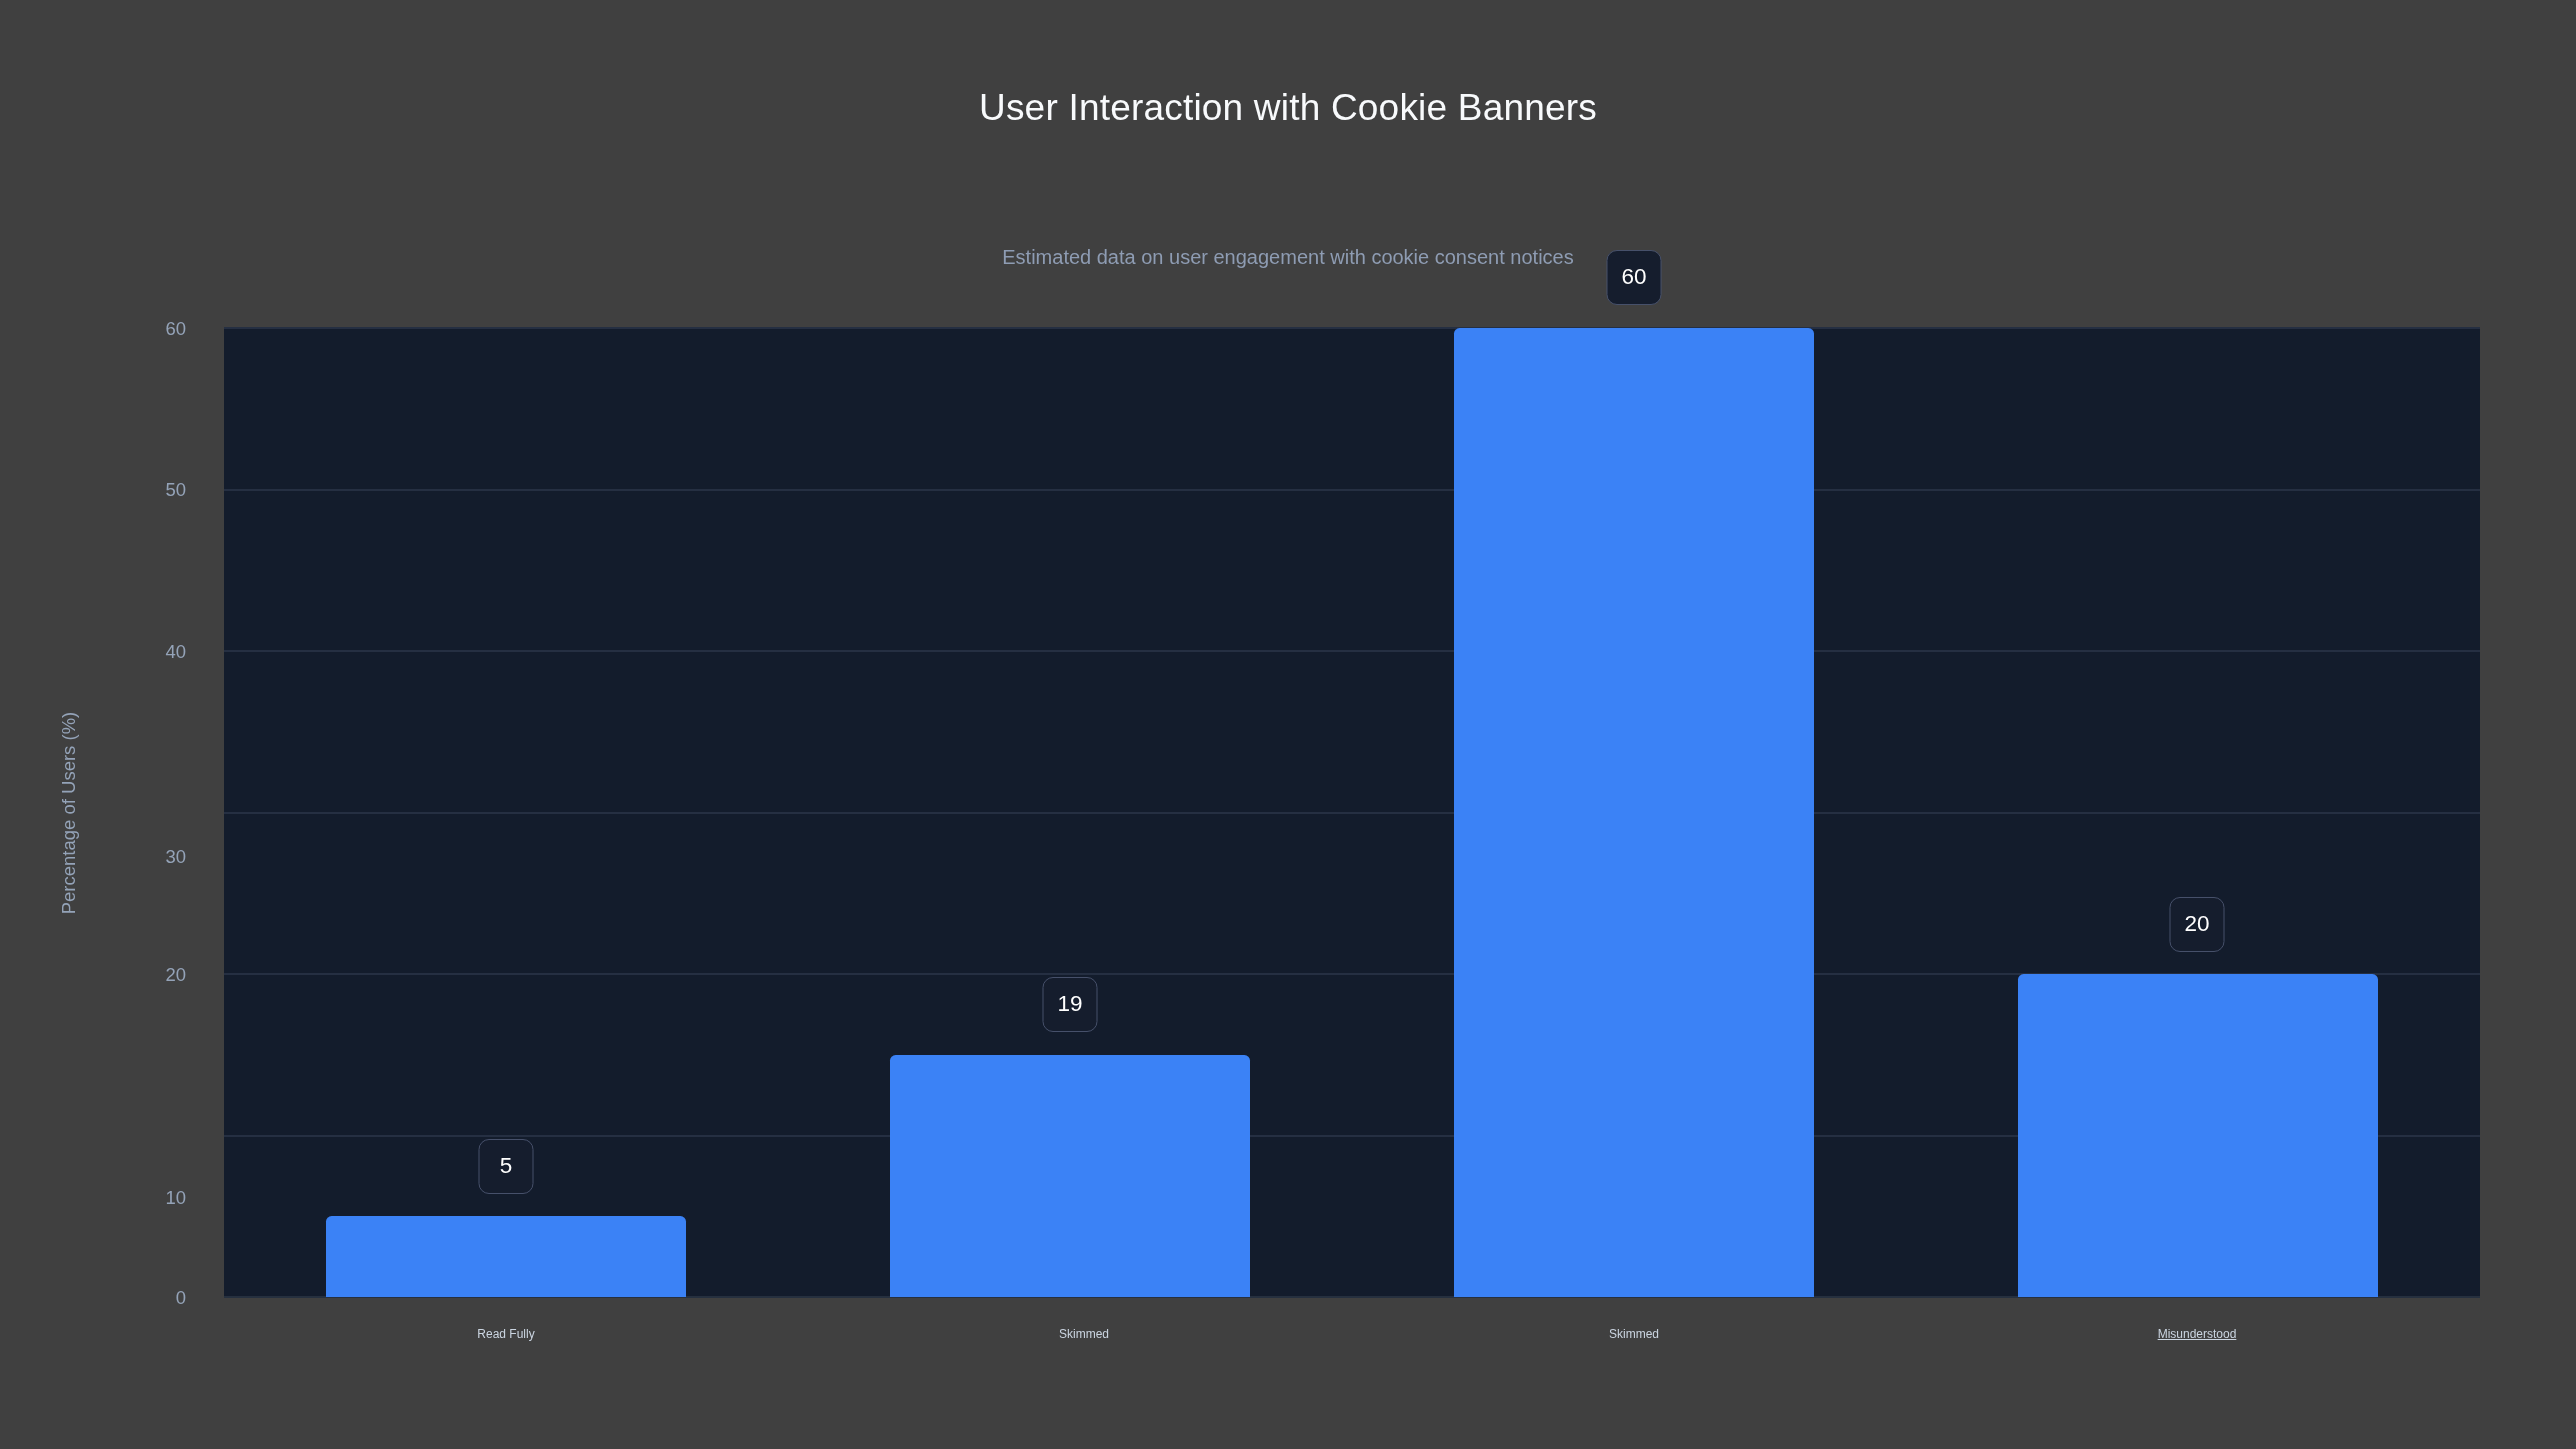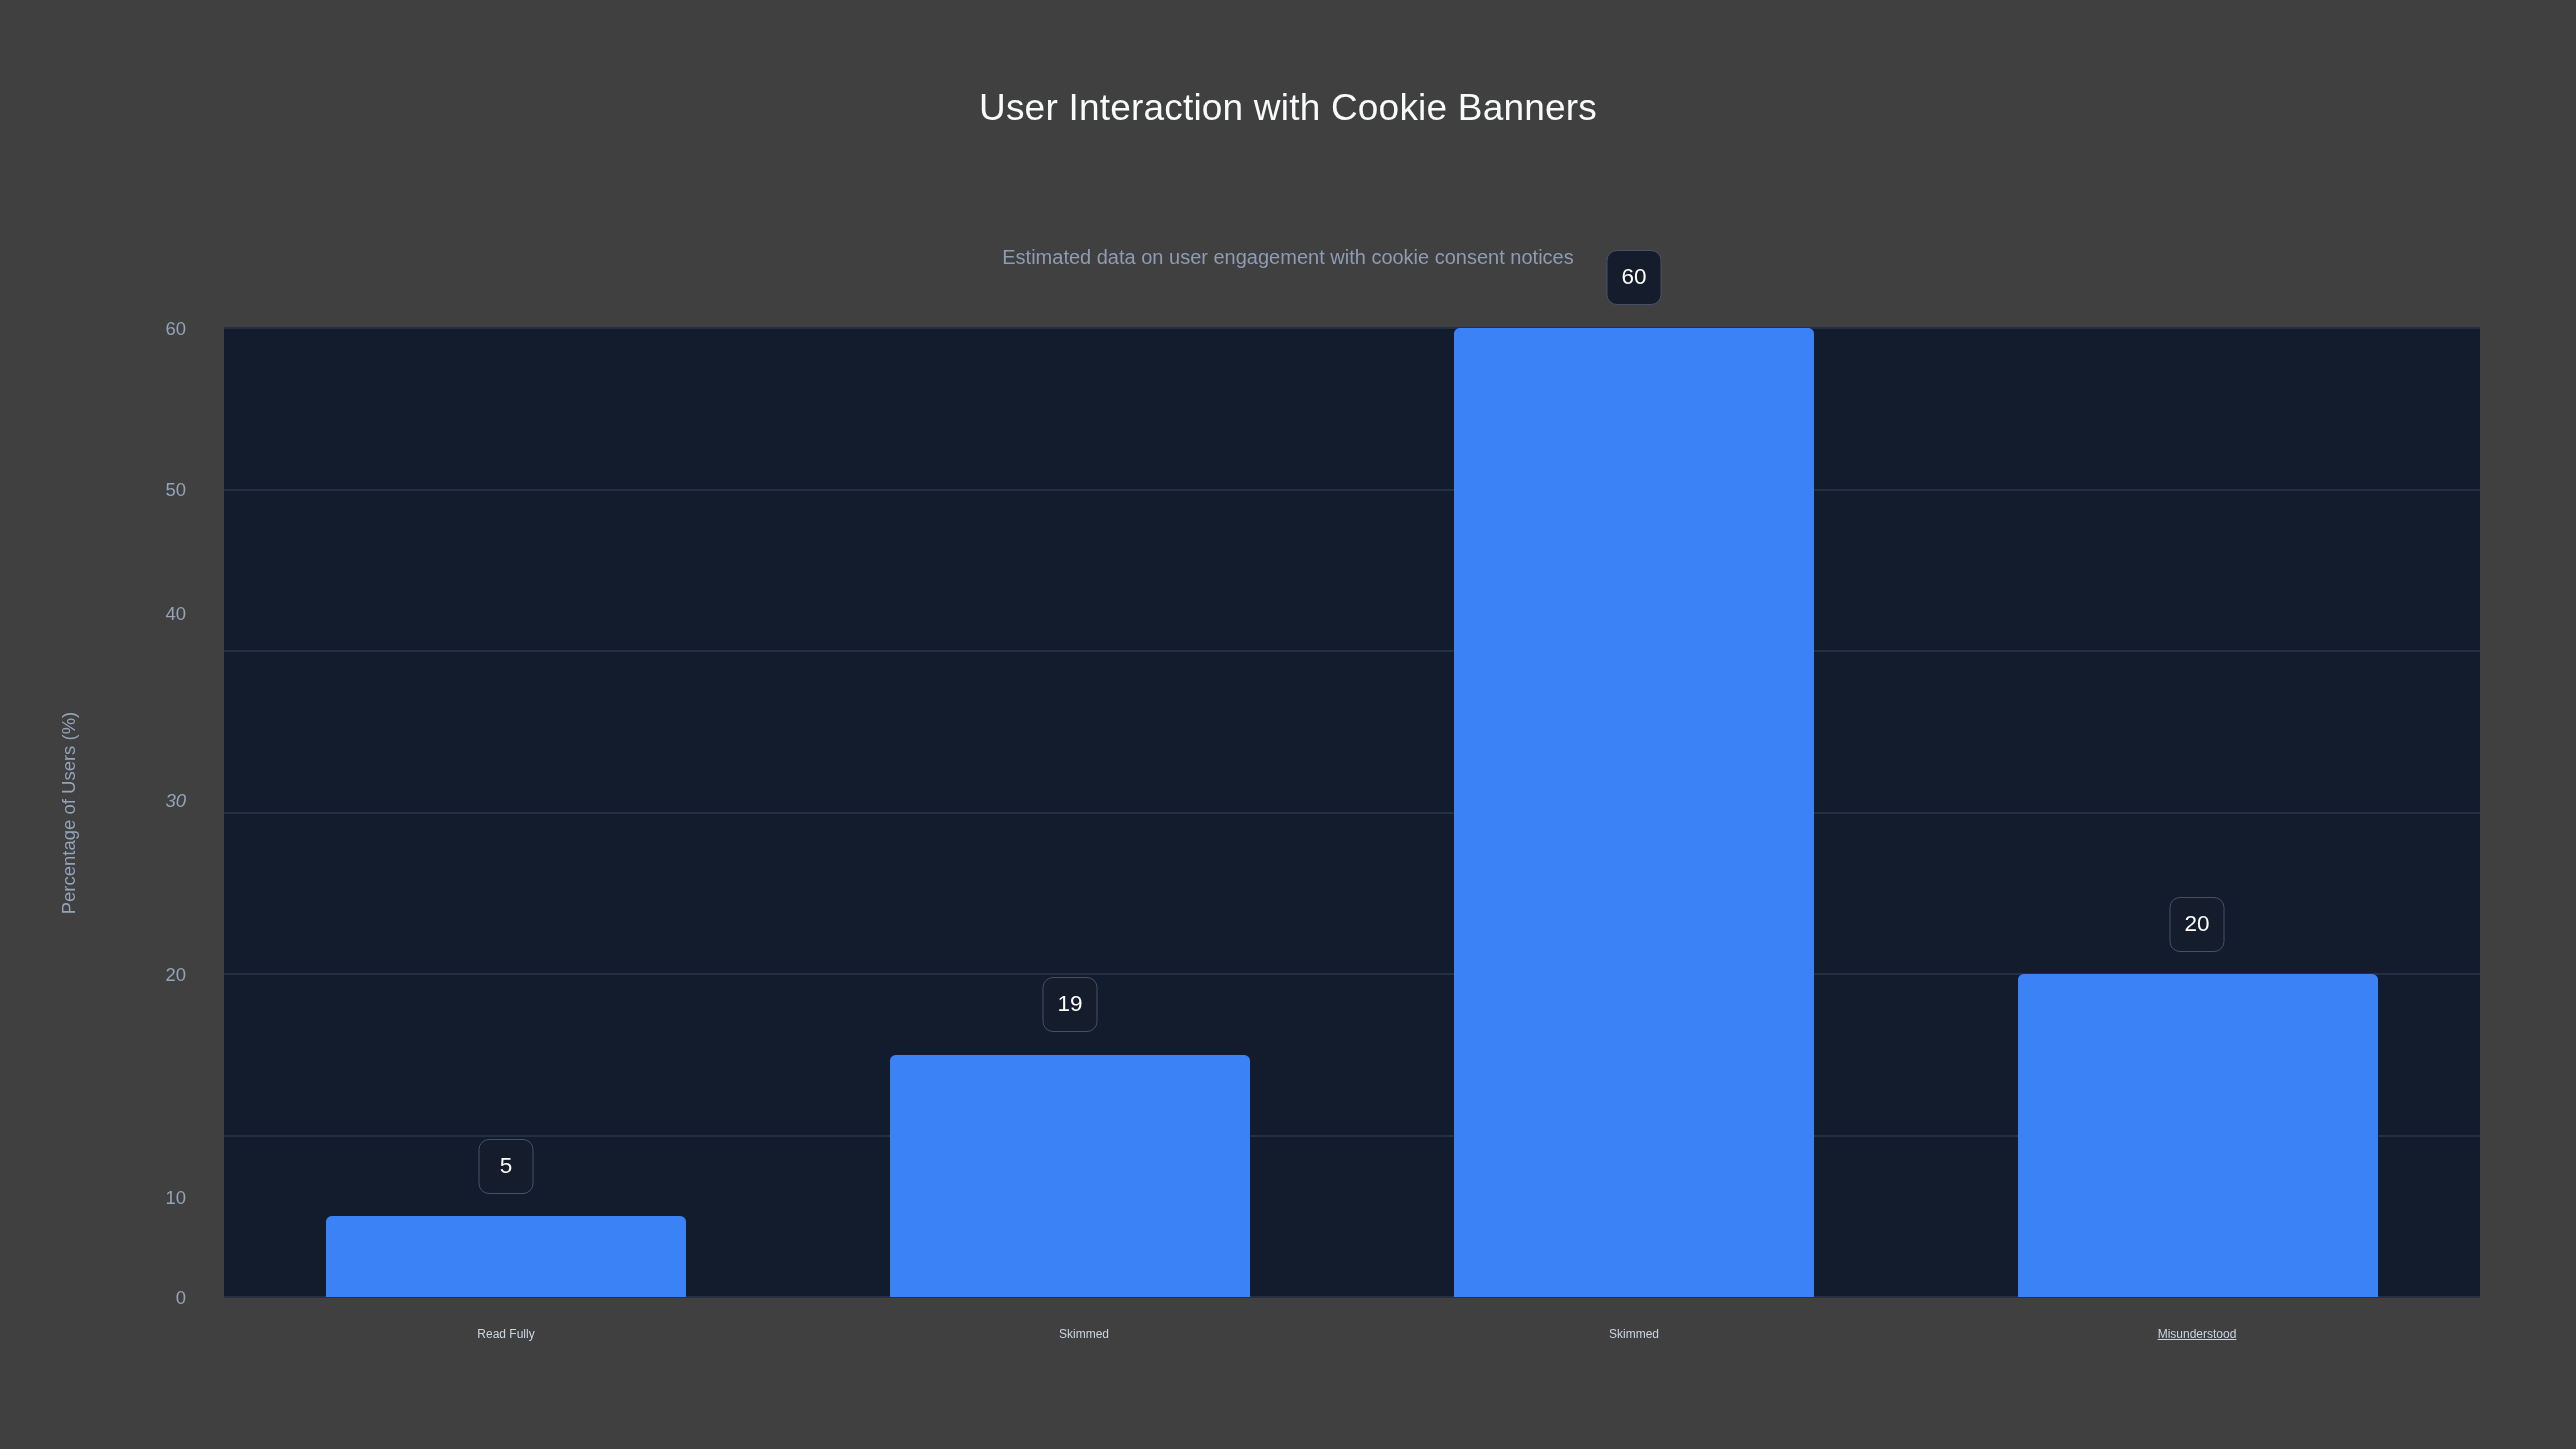--- a/index.html
+++ b/index.html
@@ -170,22 +170,22 @@
         <div class="bar" style="left: 666px; top: 727px; width: 360px; height: 242px; background: rgb(59, 130, 246);"></div>
         <div class="bar" style="left: 1230px; top: 0px; width: 360px; height: 969px; background: rgb(59, 130, 246);"></div>
         <div class="bar" style="left: 1794px; top: 646px; width: 360px; height: 323px; background: rgb(59, 130, 246);"></div>
       </div>
   </div>
 
   <div class="y-ticks" id="yticks">
       <div class="tick" style="top: 1289px;">0</div>
       <div class="tick" style="top: 1189px;">10</div>
       <div class="tick" style="top: 966px;">20</div>
-      <div class="tick" style="top: 792px; font-style: italic;">30</div>
-      <div class="tick" style="top: 605px;">40</div>
+      <div class="tick" style="top: 848px;">30</div>
+      <div class="tick" style="top: 643px;">40</div>
       <div class="tick" style="top: 481px;">50</div>
       <div class="tick" style="top: 320px;">60</div>
     </div>
 
   <div class="y-axis-title">Percentage of Users (%)</div>
 
   <div id="badges">
       <div class="value-badge" style="left: 506px; top: 1139px;">5</div>
       <div class="value-badge" style="left: 1070px; top: 977px;">19</div>
       <div class="value-badge" style="left: 1634px; top: 250px;">60</div>

